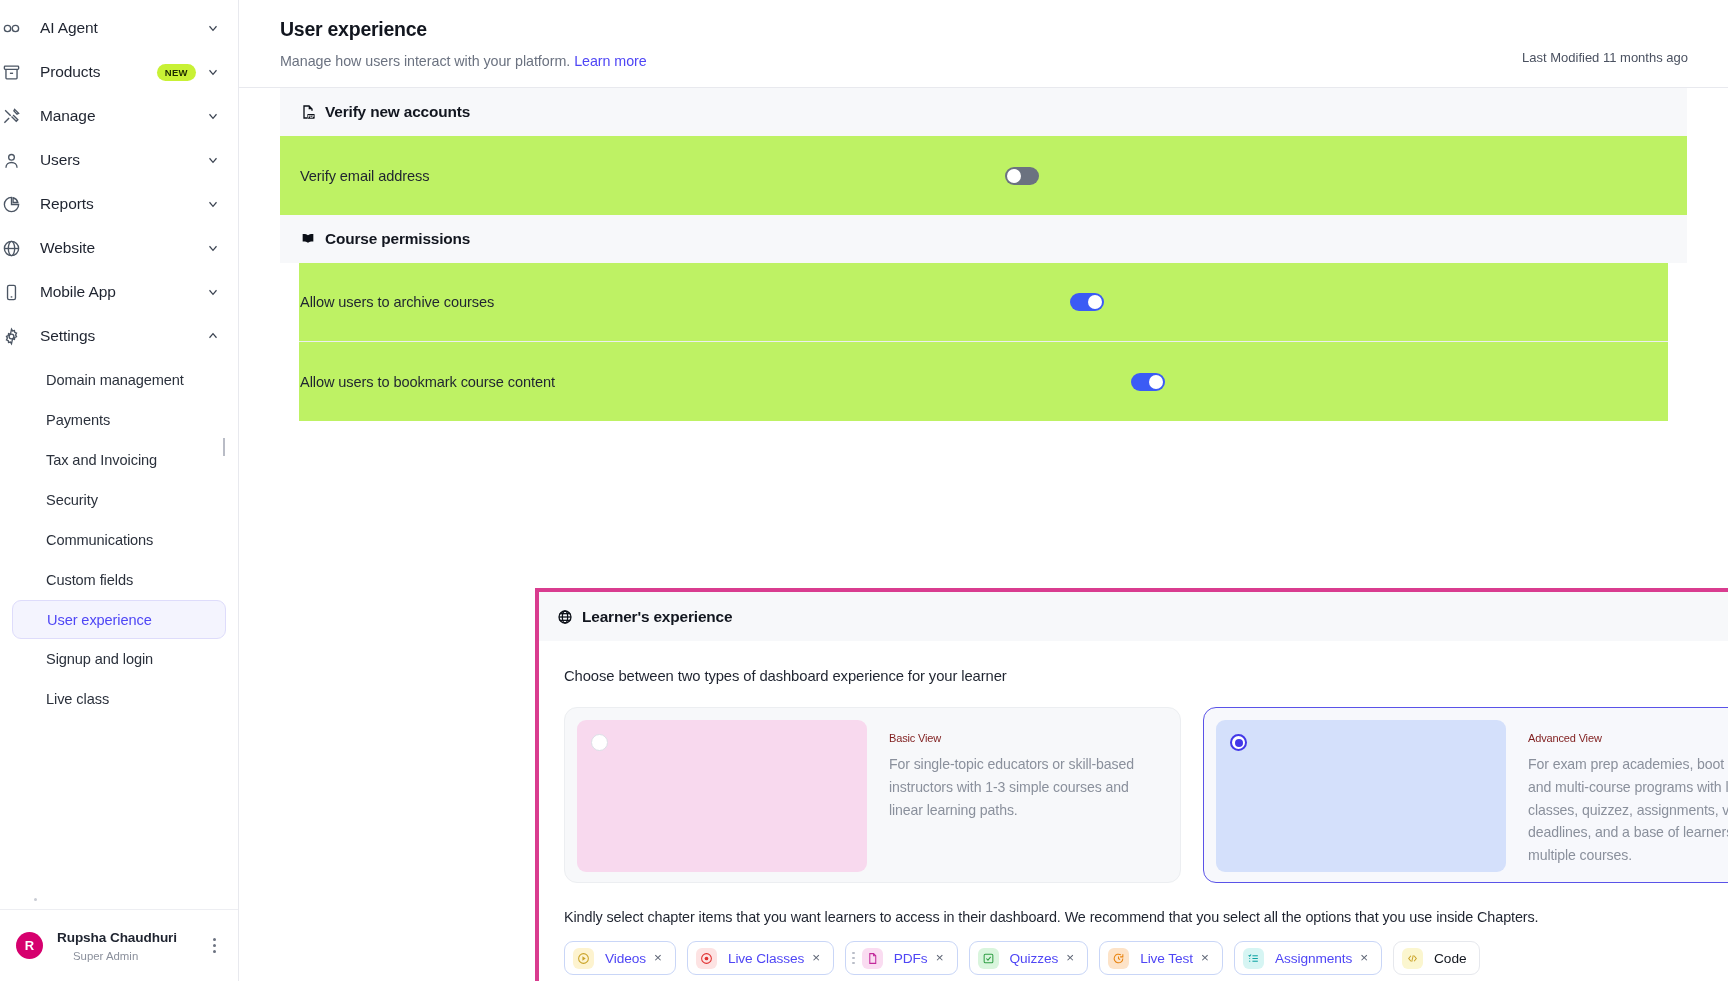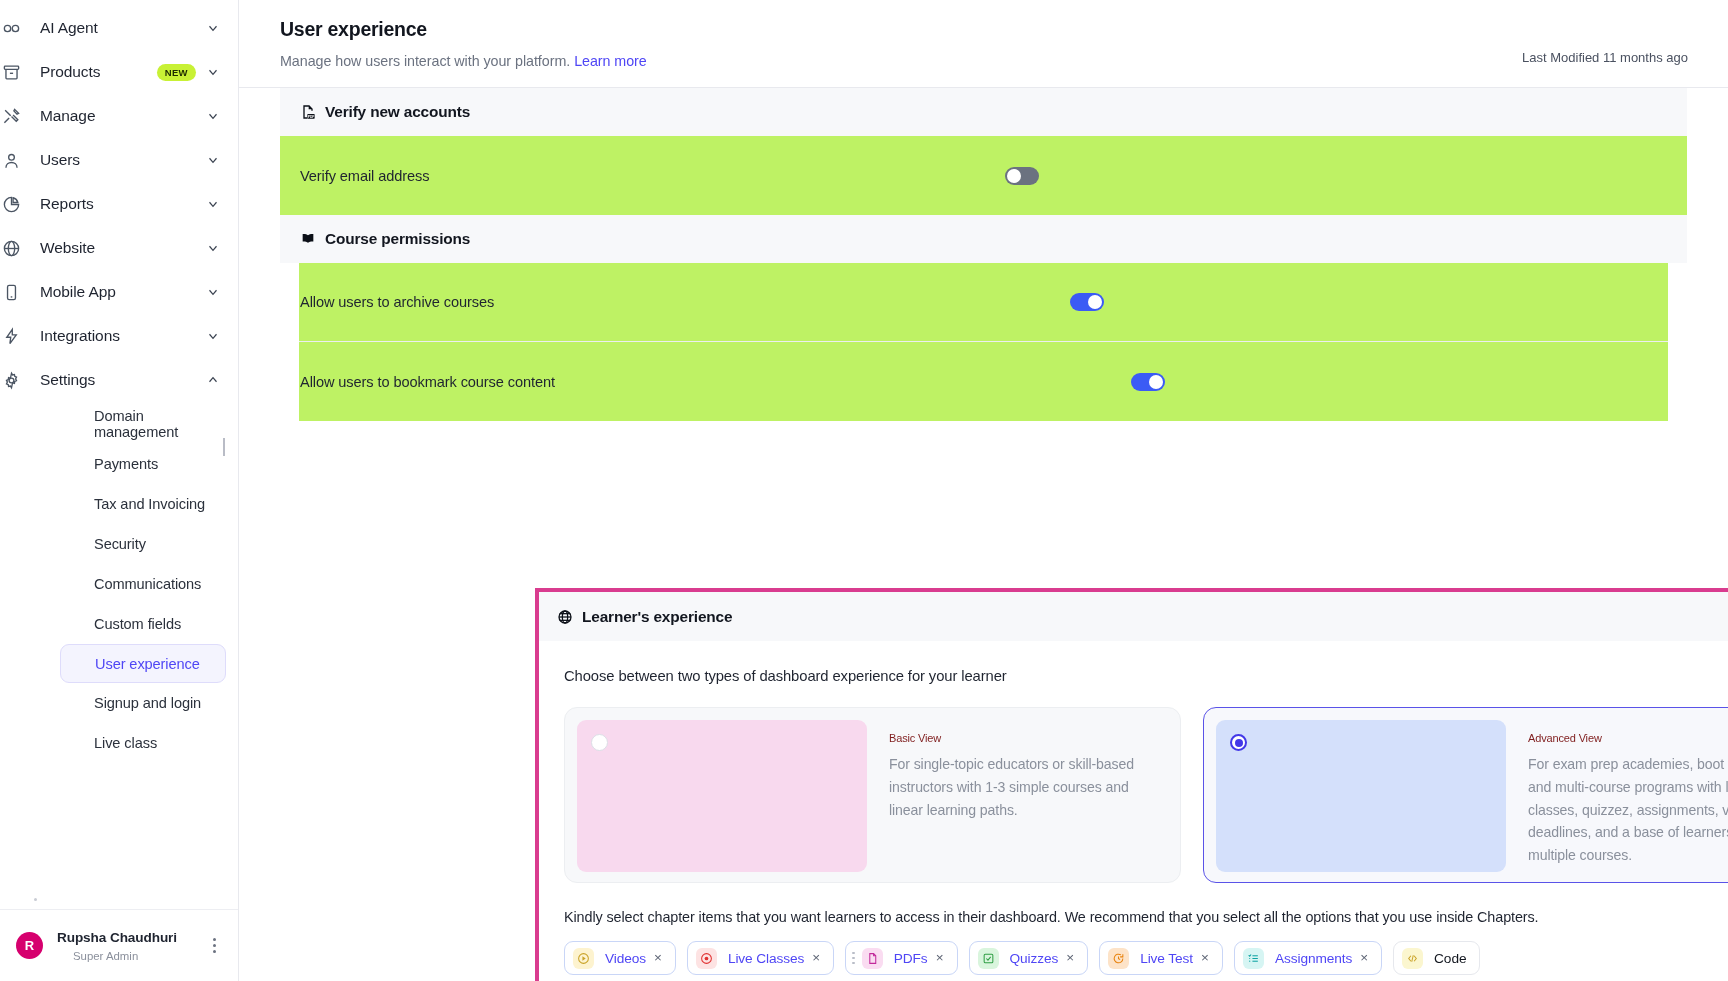--- a/index.html
+++ b/index.html
@@ -38,21 +38,21 @@
   }
   .nav-spacer { flex: 1 1 auto; }
   .badge-new {
     background: #c8f135; color: #1d2b00;
     font-size: 9.5px; font-weight: bold; letter-spacing: .4px;
     border-radius: 9px; padding: 3px 8px 3px 8px; margin-right: 10px;
   }
   .chev { width: 14px; height: 14px; color: #3a4250; flex: 0 0 14px; }
   .chev svg { width: 14px; height: 14px; display: block; }
 
-  .subnav { padding-top: 2px; padding-left: 48px; }
+  .subnav { padding-top: 2px; }
   .sub-row {
     height: 40px; display: flex; align-items: center;
     margin: 0 12px; padding-left: 34px;
     font-size: 14.6px; color: #2b313c; border-radius: 9px;
     cursor: pointer; letter-spacing: -0.1px;
   }
   .sub-row.active {
     background: #f4f4fe; color: #4f46f5;
     border: 1px solid #dedcfb;
     height: 39px;
@@ -302,34 +302,20 @@
         <span class="nav-label">Mobile App</span>
         <span class="nav-spacer"></span>
         <span class="chev">
           <svg viewBox="0 0 24 24" fill="none" stroke="currentColor" stroke-width="2.1">
               <polyline points="6,9 12,16 18,9"></polyline>
             </svg>
         </span>
       </div>
 
 
-      <div class="nav-row">
-        <span class="nav-icon">
-          <svg viewBox="0 0 24 24" fill="none" stroke="currentColor" stroke-width="1.7">
-              <path d="M13 3L6 13h5l-1 8 8-11h-5z"></path>
-            </svg>
-        </span>
-        <span class="nav-label">Integrations</span>
-        <span class="nav-spacer"></span>
-        <span class="chev">
-          <svg viewBox="0 0 24 24" fill="none" stroke="currentColor" stroke-width="2.1">
-              <polyline points="6,9 12,16 18,9"></polyline>
-            </svg>
-        </span>
-      </div>
 
       <div class="nav-row">
         <span class="nav-icon">
           <svg viewBox="0 0 24 24" fill="none" stroke="currentColor" stroke-width="1.7">
               <circle cx="12" cy="12" r="3"></circle>
               <path d="M12 2.8l1.3 2.1 2.4-.5.4 2.4 2.2 1-1.1 2.2 1.1 2.2-2.2 1-.4 2.4-2.4-.5L12 21.2l-1.3-2.1-2.4.5-.4-2.4-2.2-1 1.1-2.2L5.7 11.8l2.2-1 .4-2.4 2.4.5z"></path>
             </svg>
         </span>
         <span class="nav-label">Settings</span>
         <span class="nav-spacer"></span>

